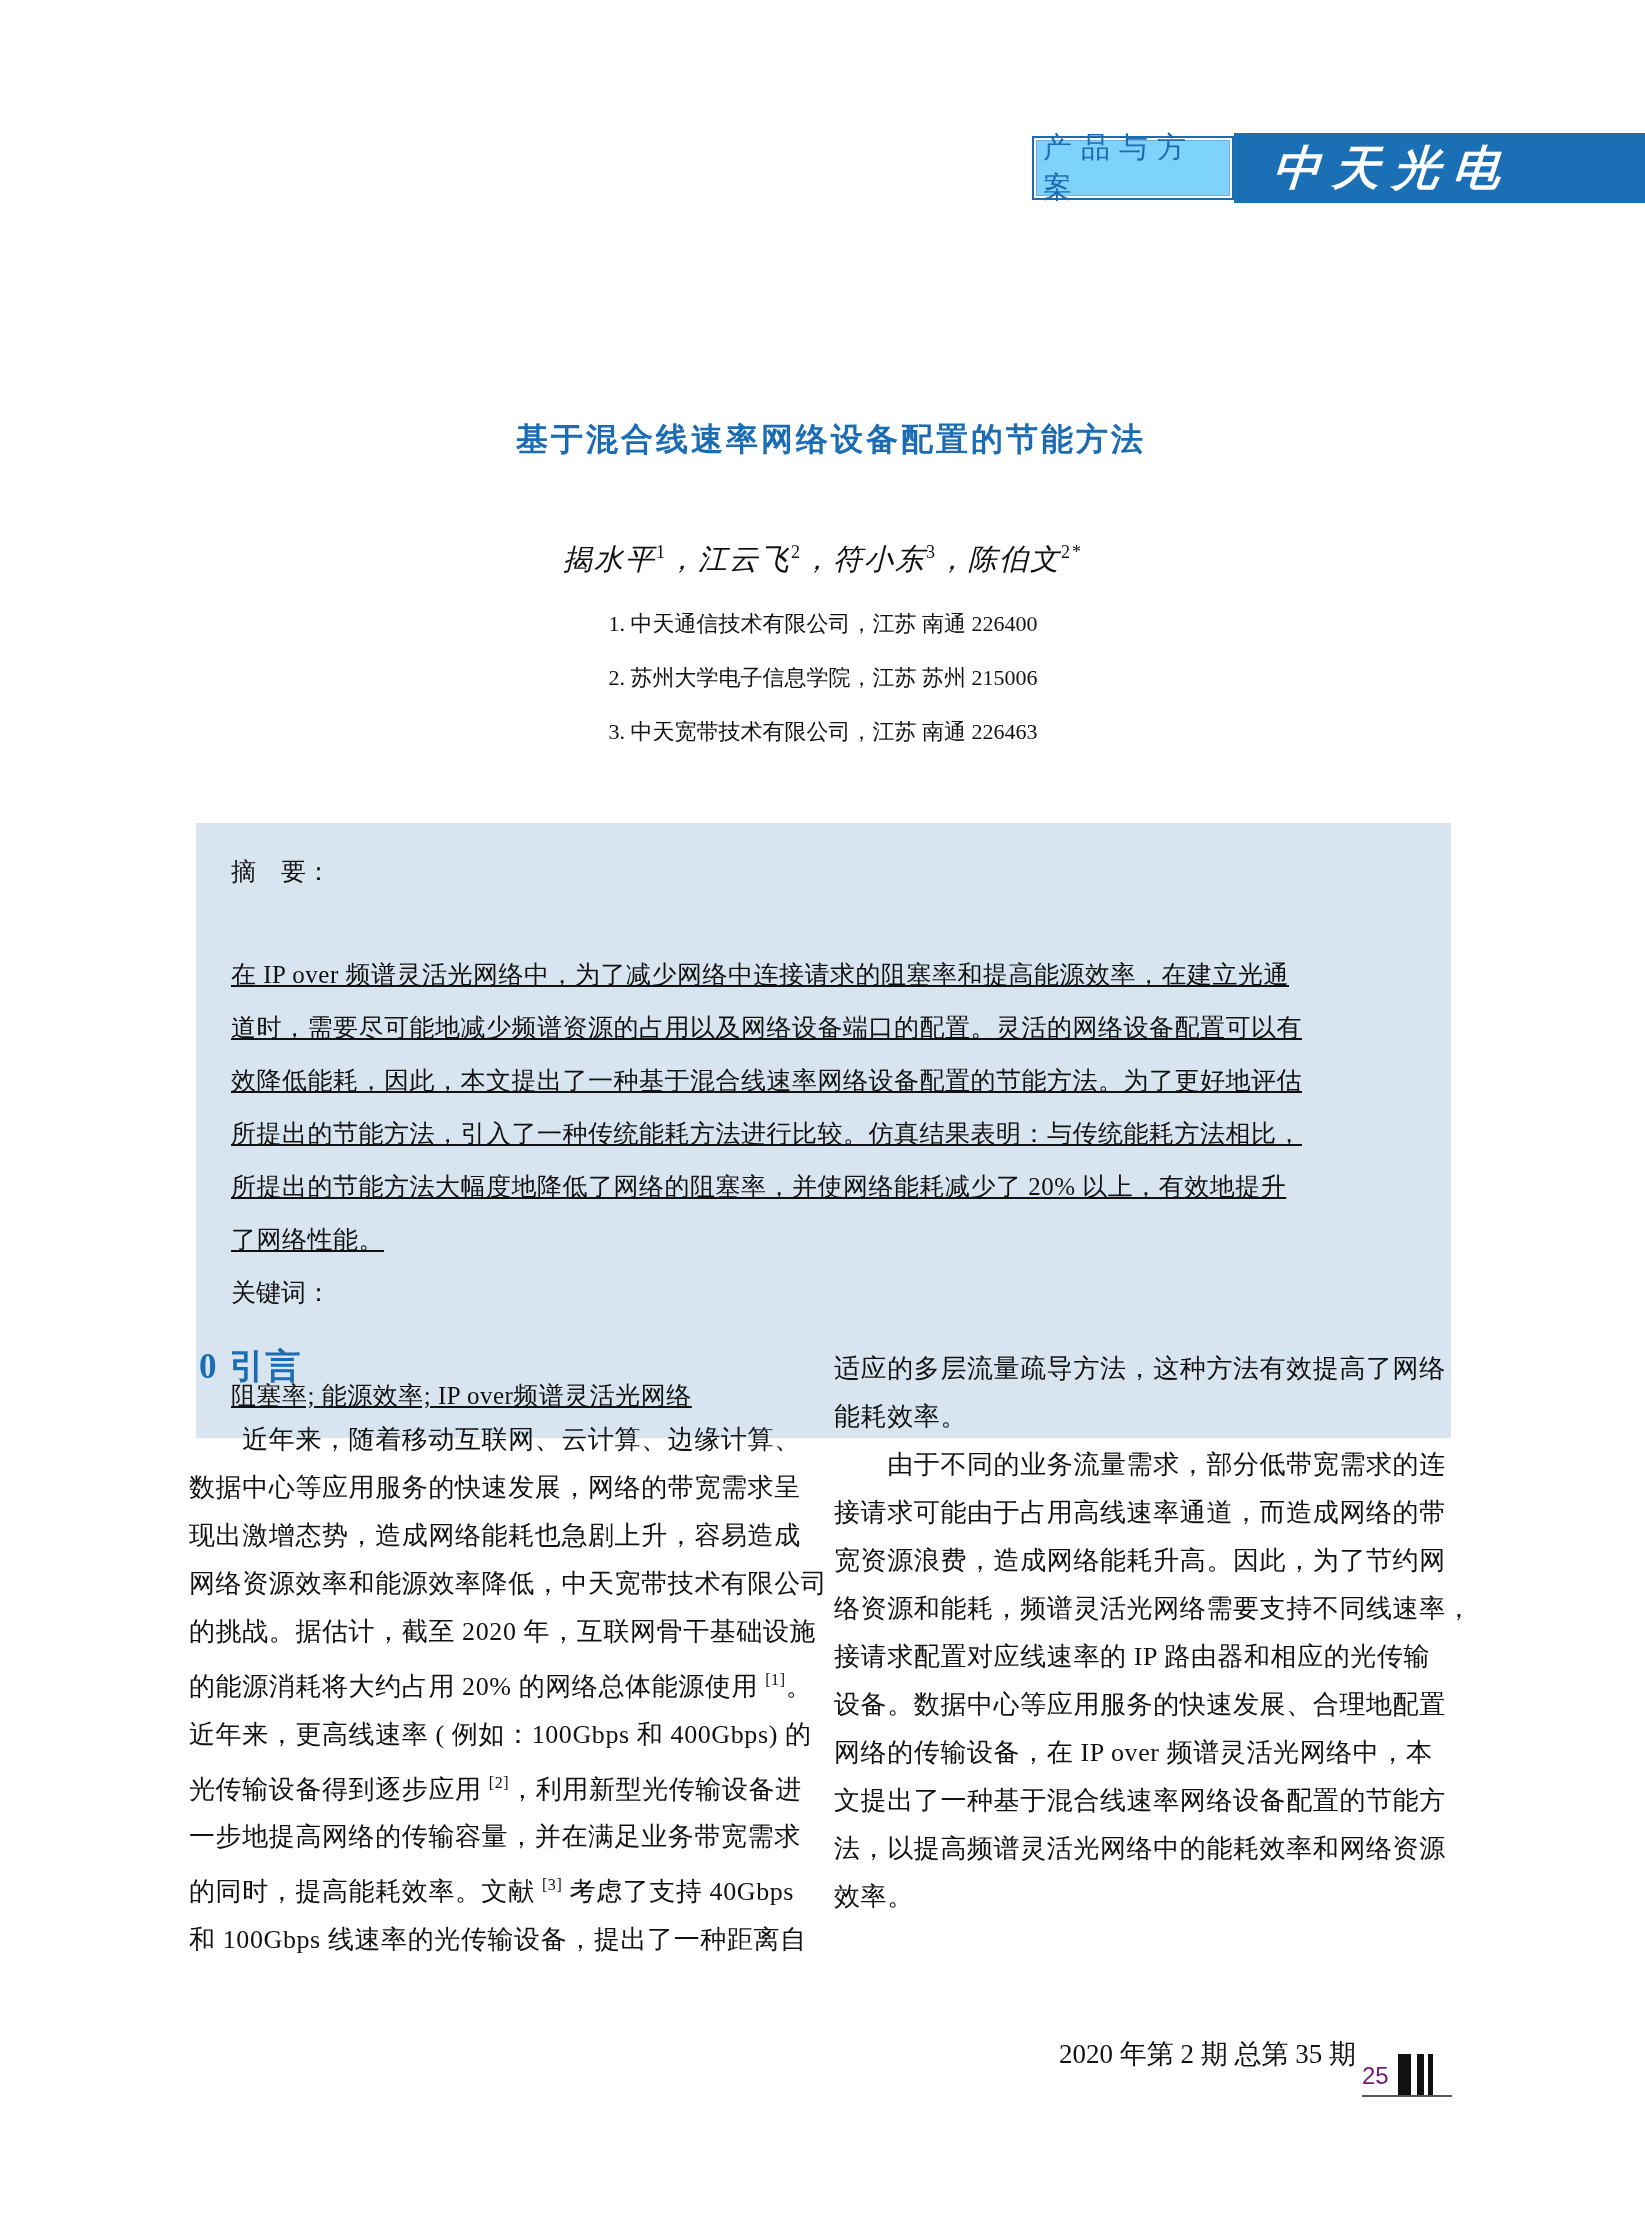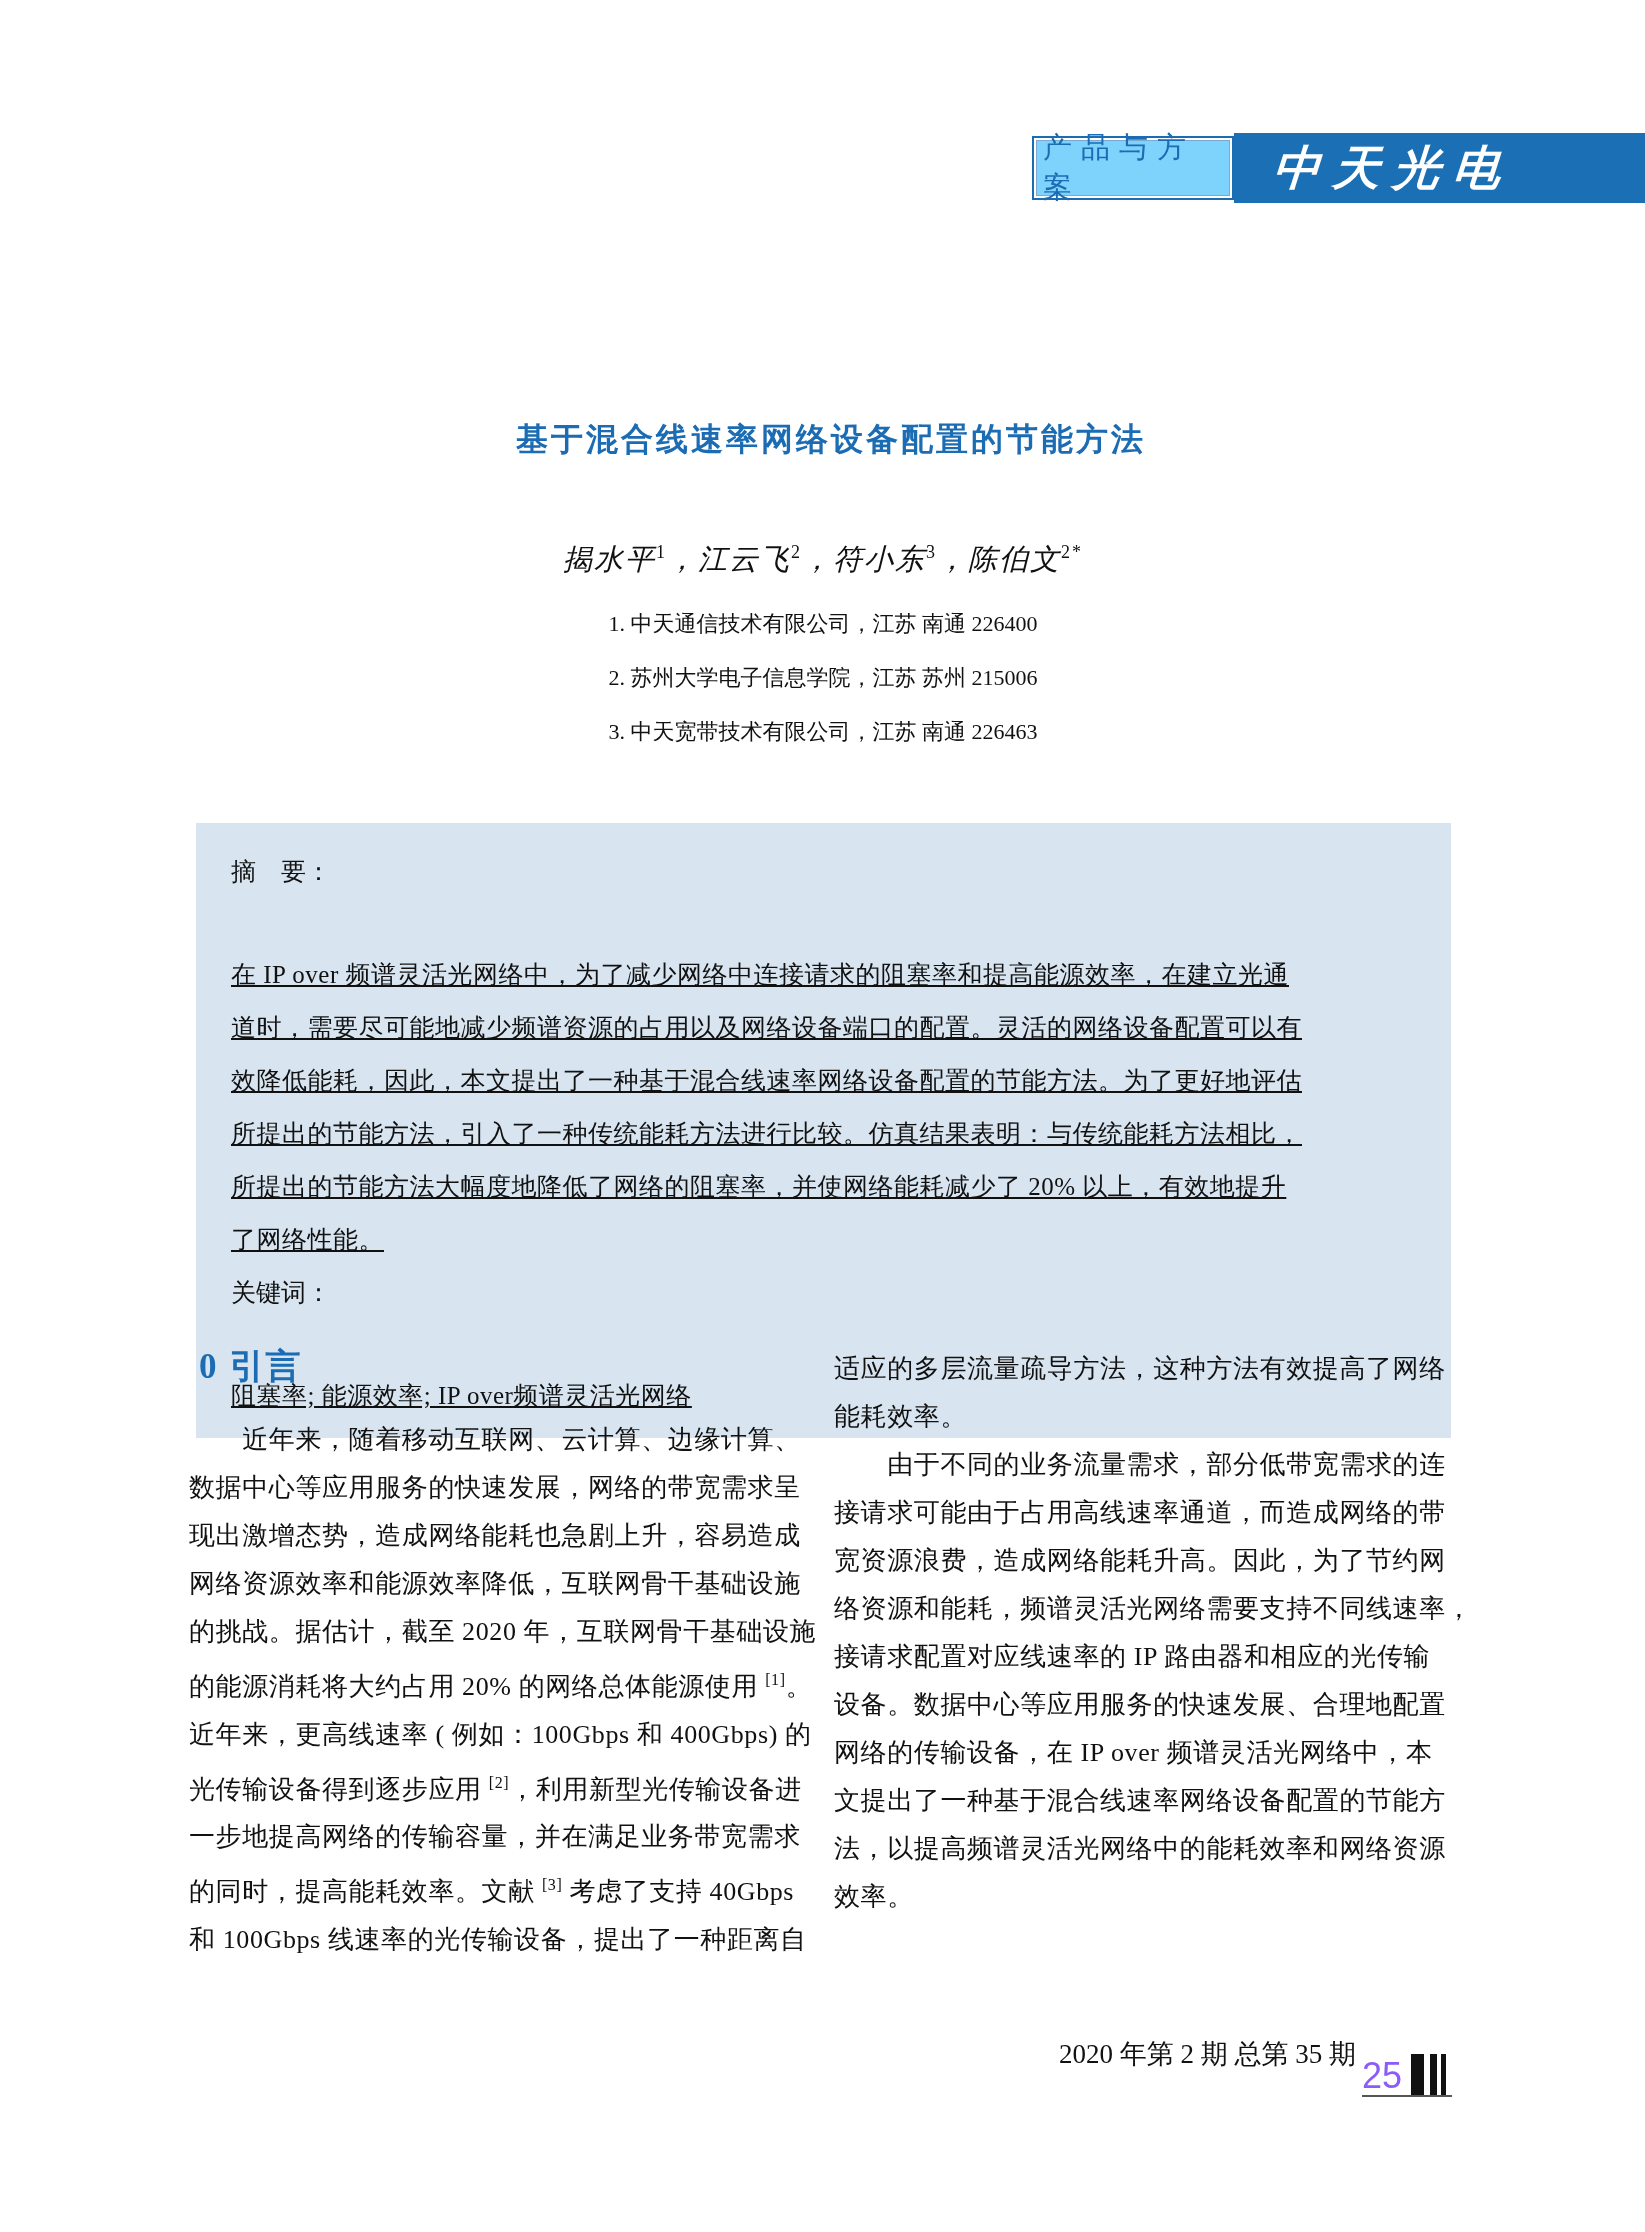--- a/index.html
+++ b/index.html
@@ -115,22 +115,22 @@
   .pageno-group {
     position: absolute;
     left: 1362px; top: 2050px;
     height: 47px; width: 90px;
     display: flex; align-items: flex-end;
     border-bottom: 2px solid #555;
     padding-bottom: 0;
   }
   .pageno {
     font-family: "Liberation Sans", sans-serif;
-    font-size: 36px; line-height: 38px;
-    color: #8b5cf6;
+    font-size: 24px; line-height: 38px;
+    color: #701a75;
     margin-right: 9px;
   }
   .bars { display: flex; align-items: flex-end; height: 41px; }
   .bar { background: #111; height: 41px; }
   .bar1 { width: 13px; margin-right: 6px; }
   .bar2 { width: 7px;  margin-right: 4px; }
   .bar3 { width: 5px; }
 </style>
 </head>
 <body>
@@ -173,21 +173,21 @@
   </div>
 
   <div class="section-heading">
     <span class="sec-num">0</span><span>引言</span>
   </div>
 
   <div class="col col-left">
       <div class="line">　　近年来，随着移动互联网、云计算、边缘计算、</div>
       <div class="line">数据中心等应用服务的快速发展，网络的带宽需求呈</div>
       <div class="line">现出激增态势，造成网络能耗也急剧上升，容易造成</div>
-      <div class="line">网络资源效率和能源效率降低，互联网骨干基础设施</div>
+      <div class="line">网络资源效率和能源效率降低，中天宽带技术有限公司</div>
       <div class="line">的挑战。据估计，截至 2020 年，互联网骨干基础设施</div>
       <div class="line"><span>的能源消耗将大约占用 20% 的网络总体能源使用 </span><sup>[1]</sup><span>。</span></div>
       <div class="line">近年来，更高线速率 ( 例如：100Gbps 和 400Gbps) 的</div>
       <div class="line"><span>光传输设备得到逐步应用 </span><sup>[2]</sup><span>，利用新型光传输设备进</span></div>
       <div class="line">一步地提高网络的传输容量，并在满足业务带宽需求</div>
       <div class="line"><span>的同时，提高能耗效率。文献 </span><sup>[3]</sup><span> 考虑了支持 40Gbps</span></div>
       <div class="line">和 100Gbps 线速率的光传输设备，提出了一种距离自</div>
     </div>
   <div class="col col-right">
       <div class="line">适应的多层流量疏导方法，这种方法有效提高了网络</div>

